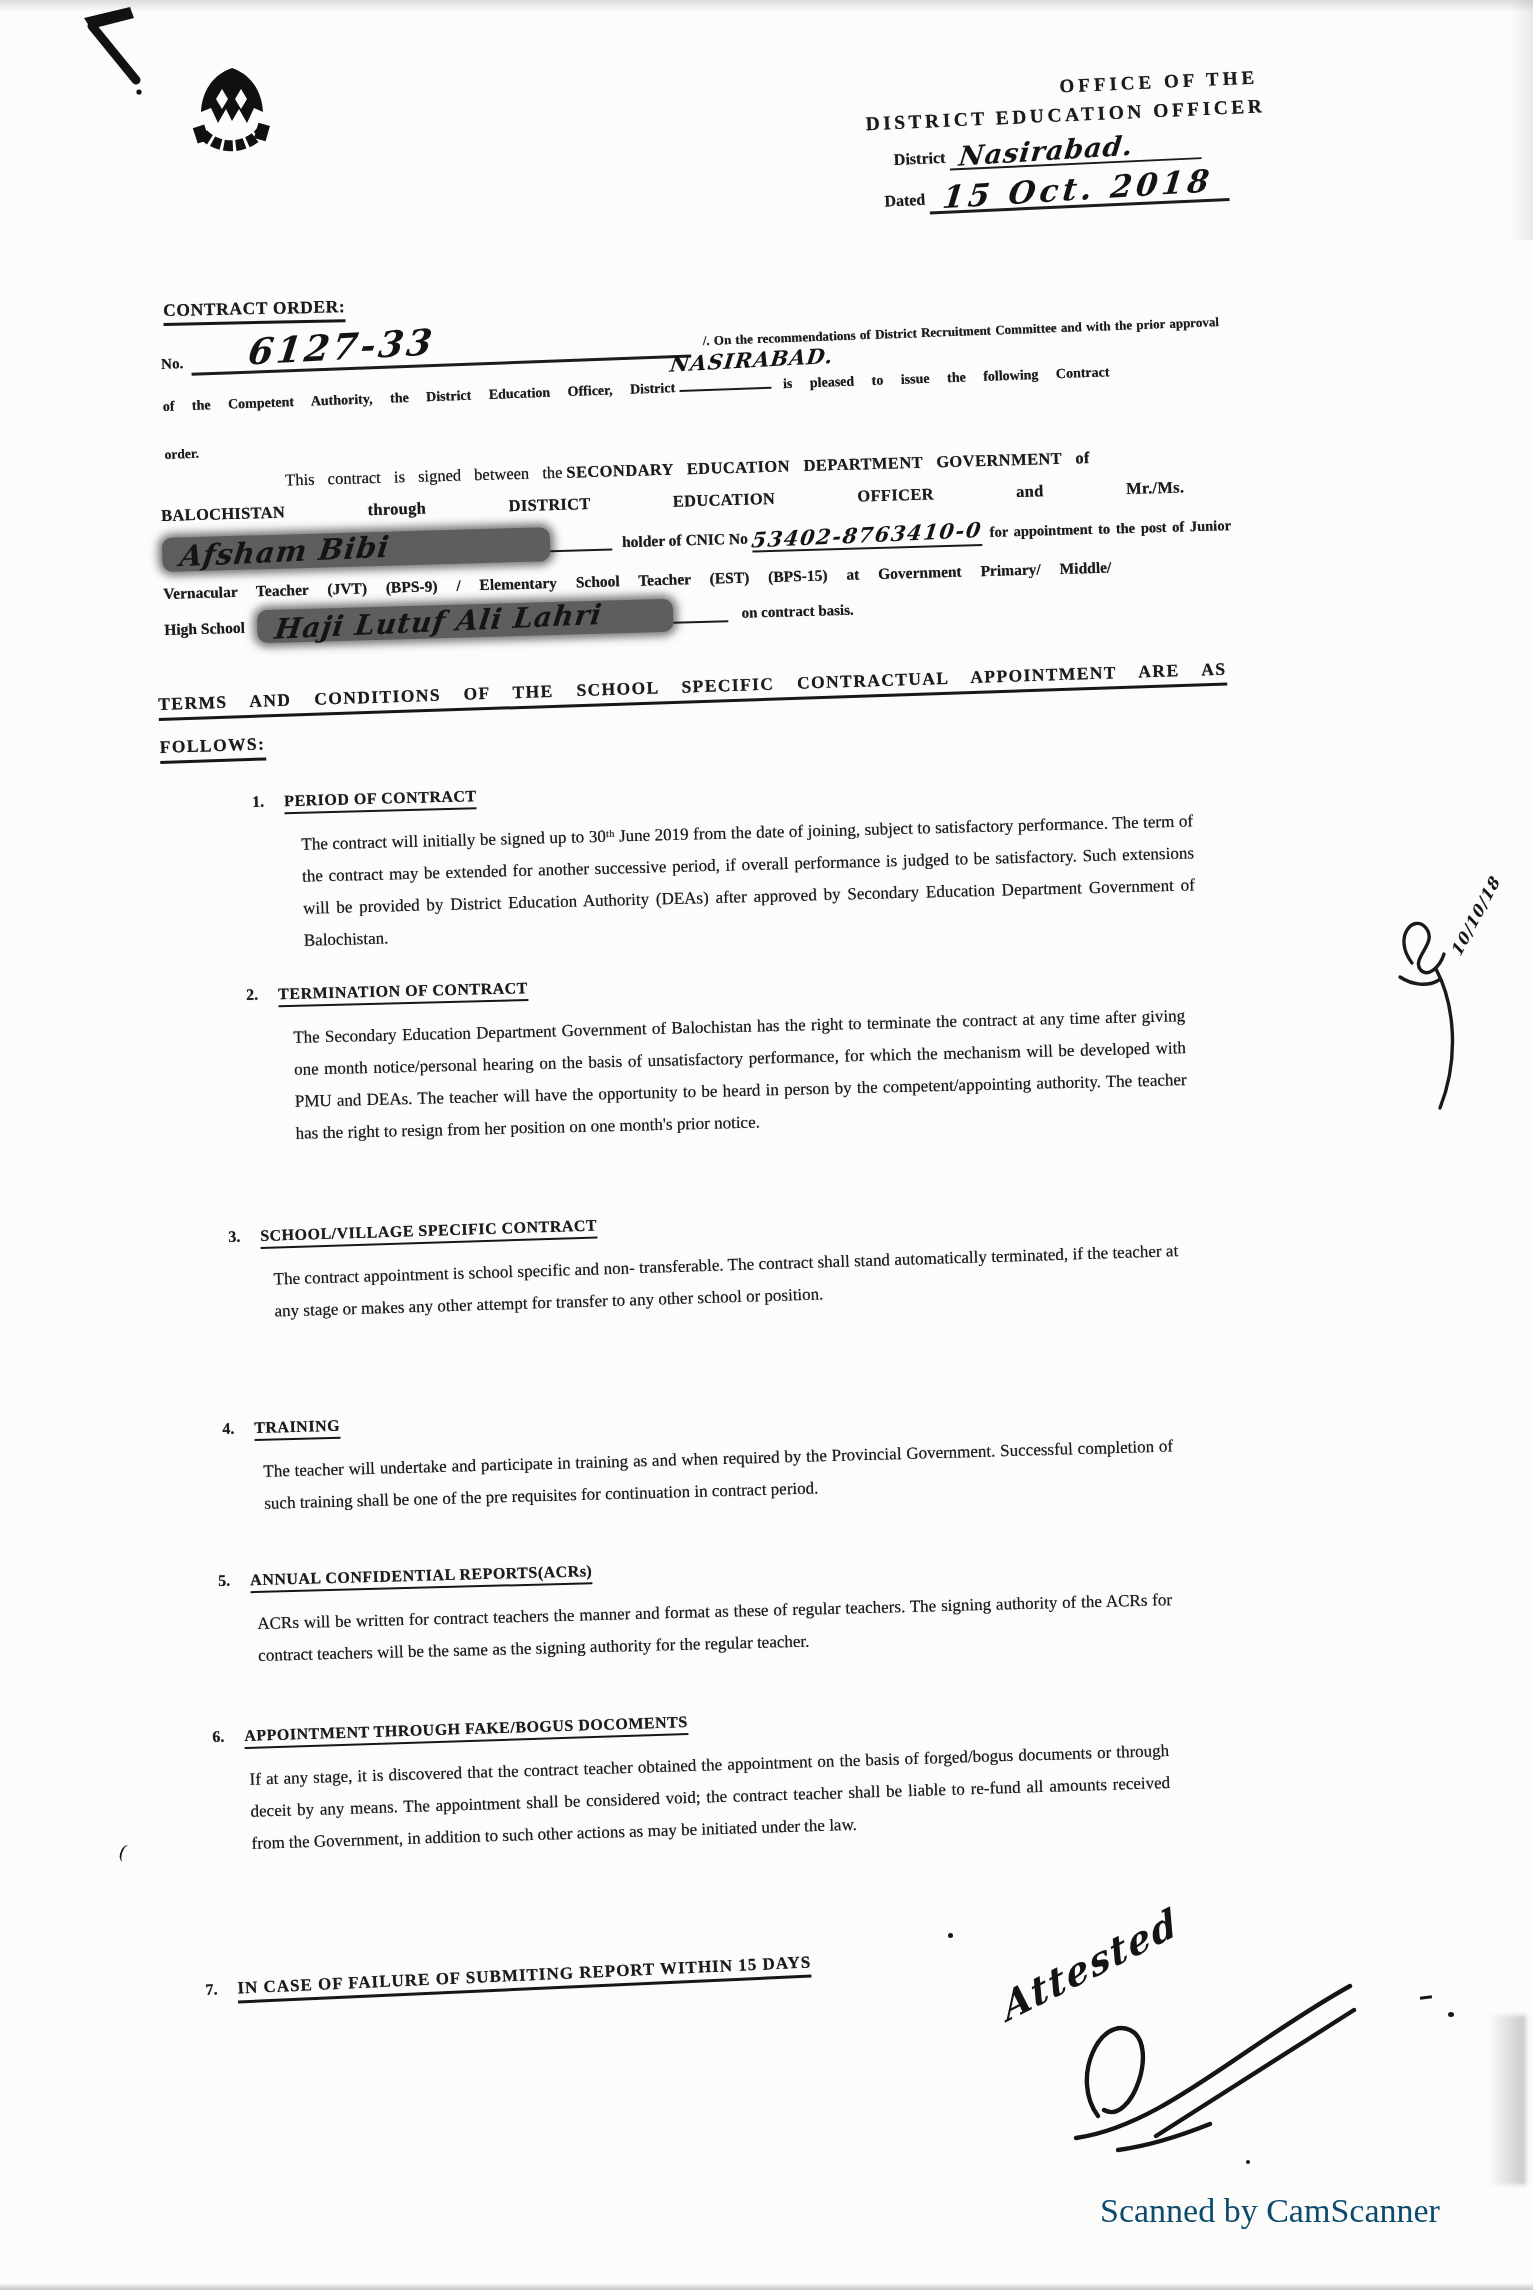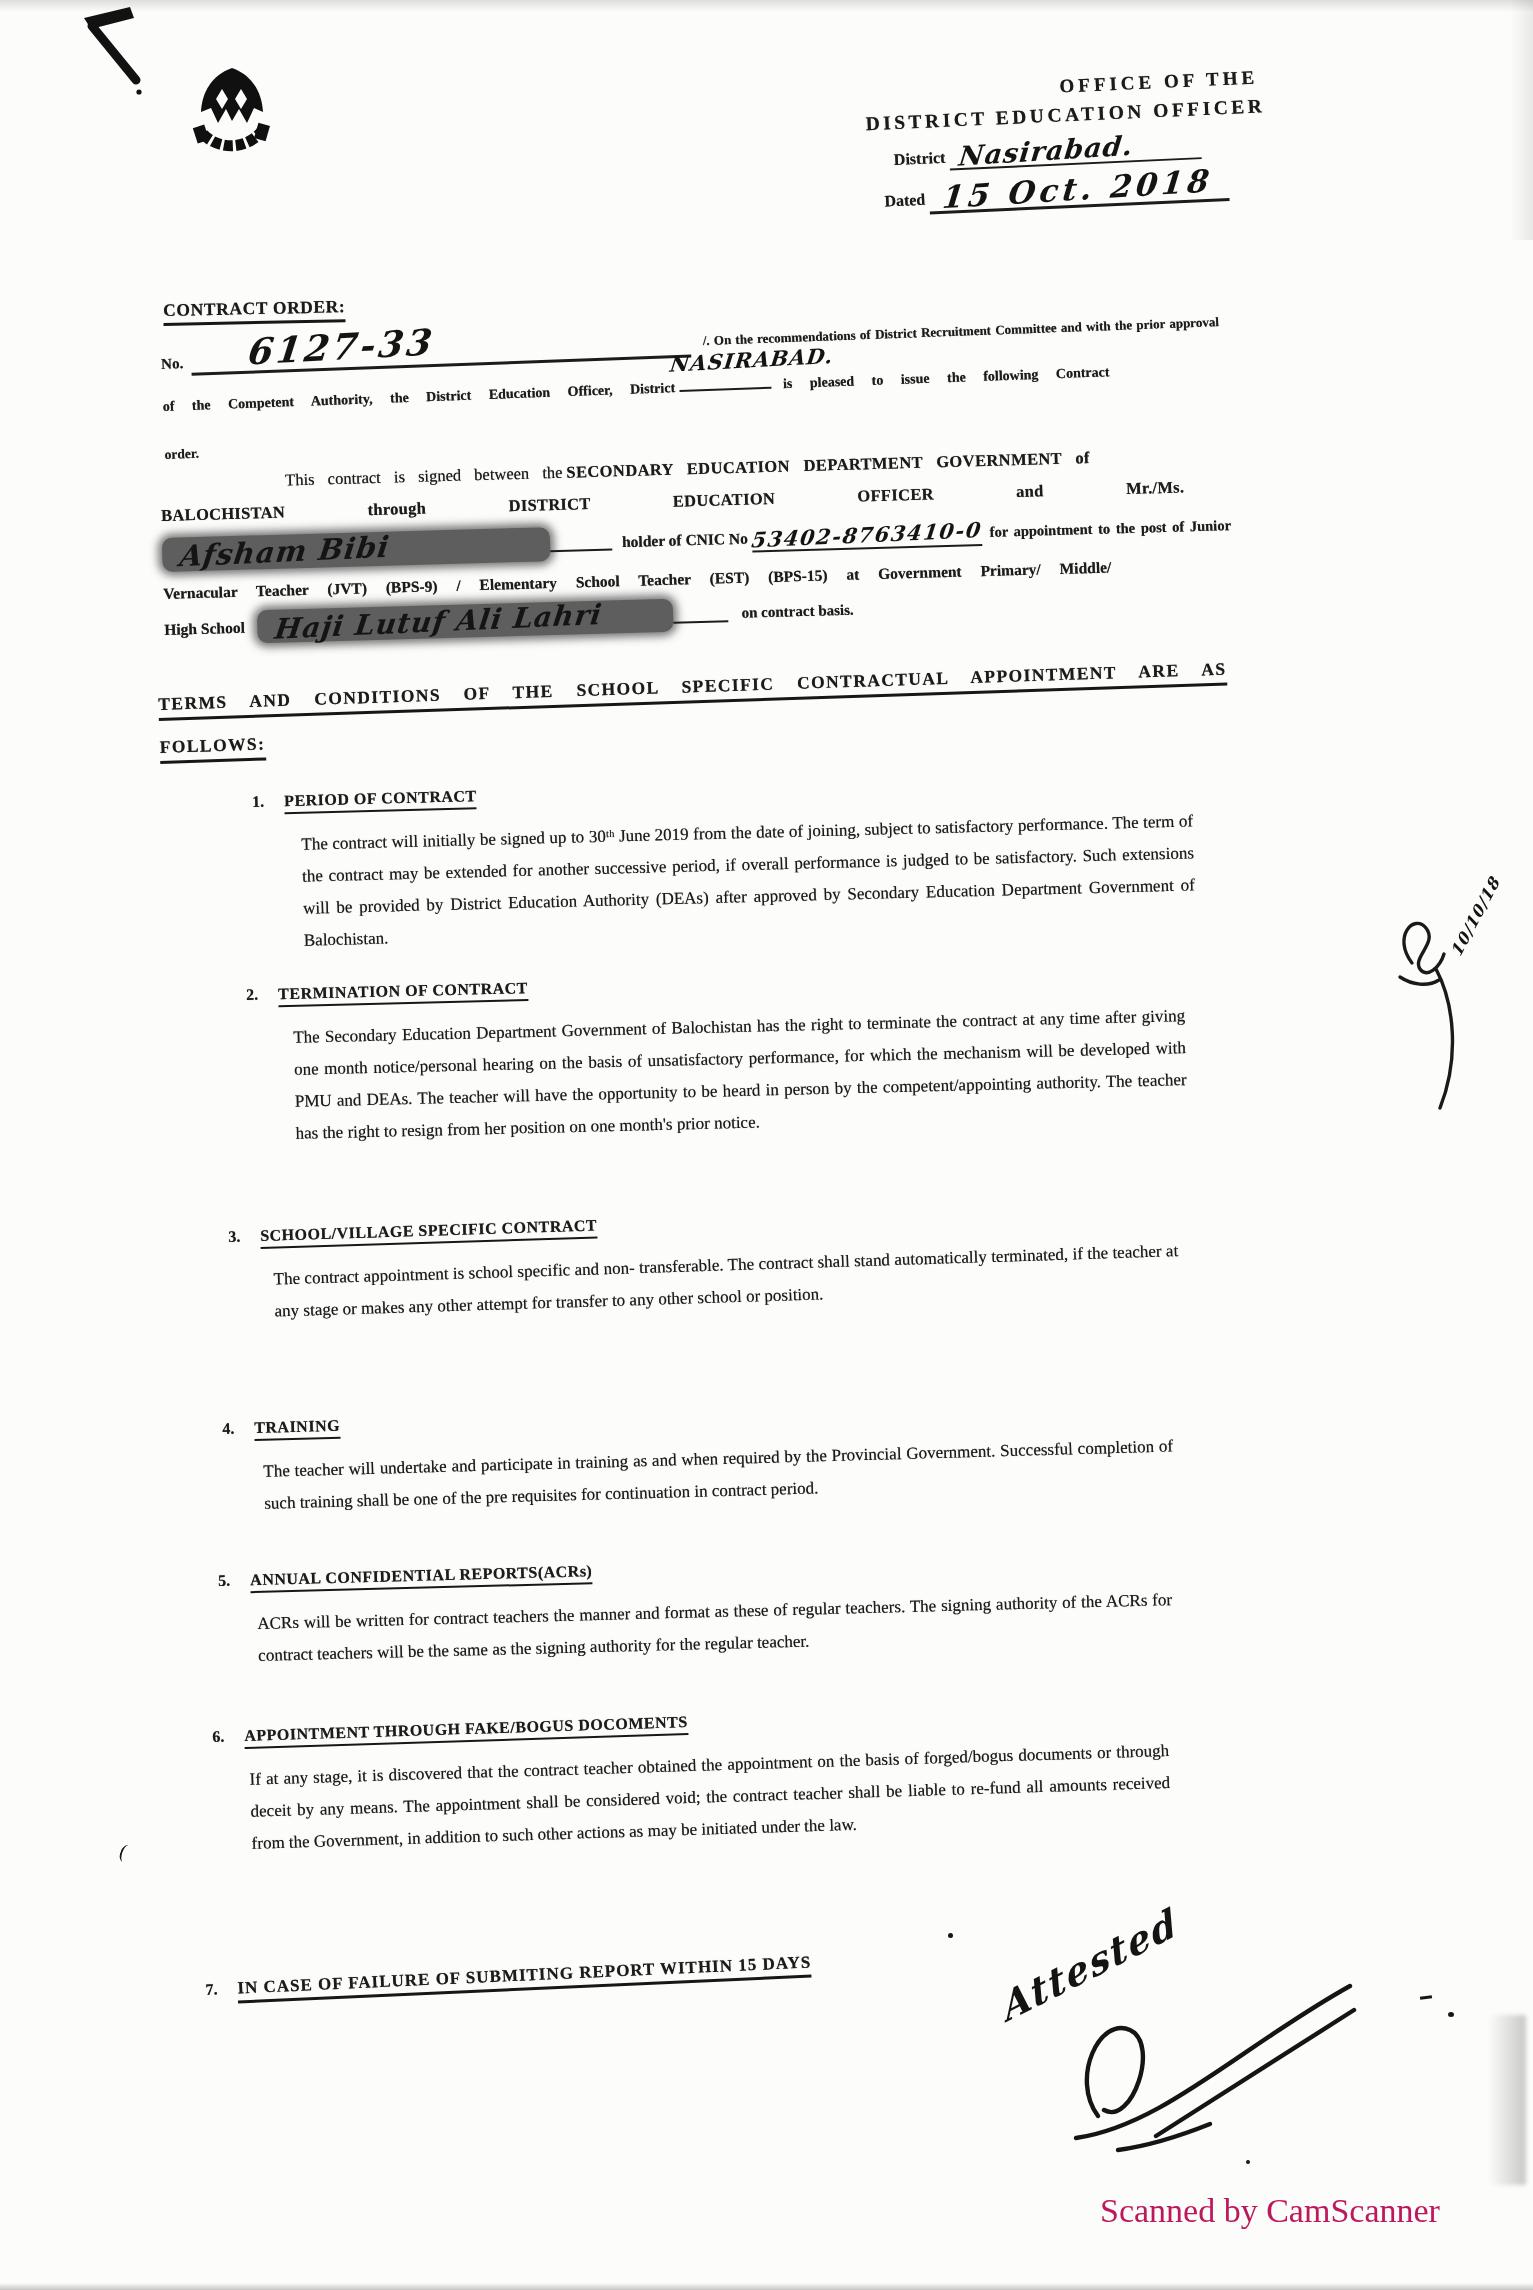--- a/index.html
+++ b/index.html
@@ -205,15 +205,15 @@
       </g>
     </svg>
   </div>
 
   <div class="abs artifact" style="left:948px;top:1933px;width:5px;height:5px;"></div>
   <div class="abs" style="left:120px;top:1845px;width:10px;height:18px;border-left:2.5px solid #161616;border-radius:50% 0 0 50%;transform:rotate(18deg);"></div>
   <div class="abs artifact" style="left:1246px;top:2160px;width:4px;height:4px;"></div>
   <div class="abs" style="left:1420px;top:1996px;width:12px;height:3px;background:#161616;transform:rotate(-8deg);"></div>
   <div class="abs artifact" style="left:1448px;top:2012px;width:6px;height:5px;"></div>
 
-  <div class="abs" style="left:1100px;top:2192px;font-family:'Liberation Serif',serif;font-size:34px;color:#be185d;">Scanned by CamScanner</div>
+  <div class="abs" style="left:1100px;top:2192px;font-family:'Liberation Serif',serif;font-size:34px;color:#0c4a6e;">Scanned by CamScanner</div>
 
 </div>
 
 </body></html>

